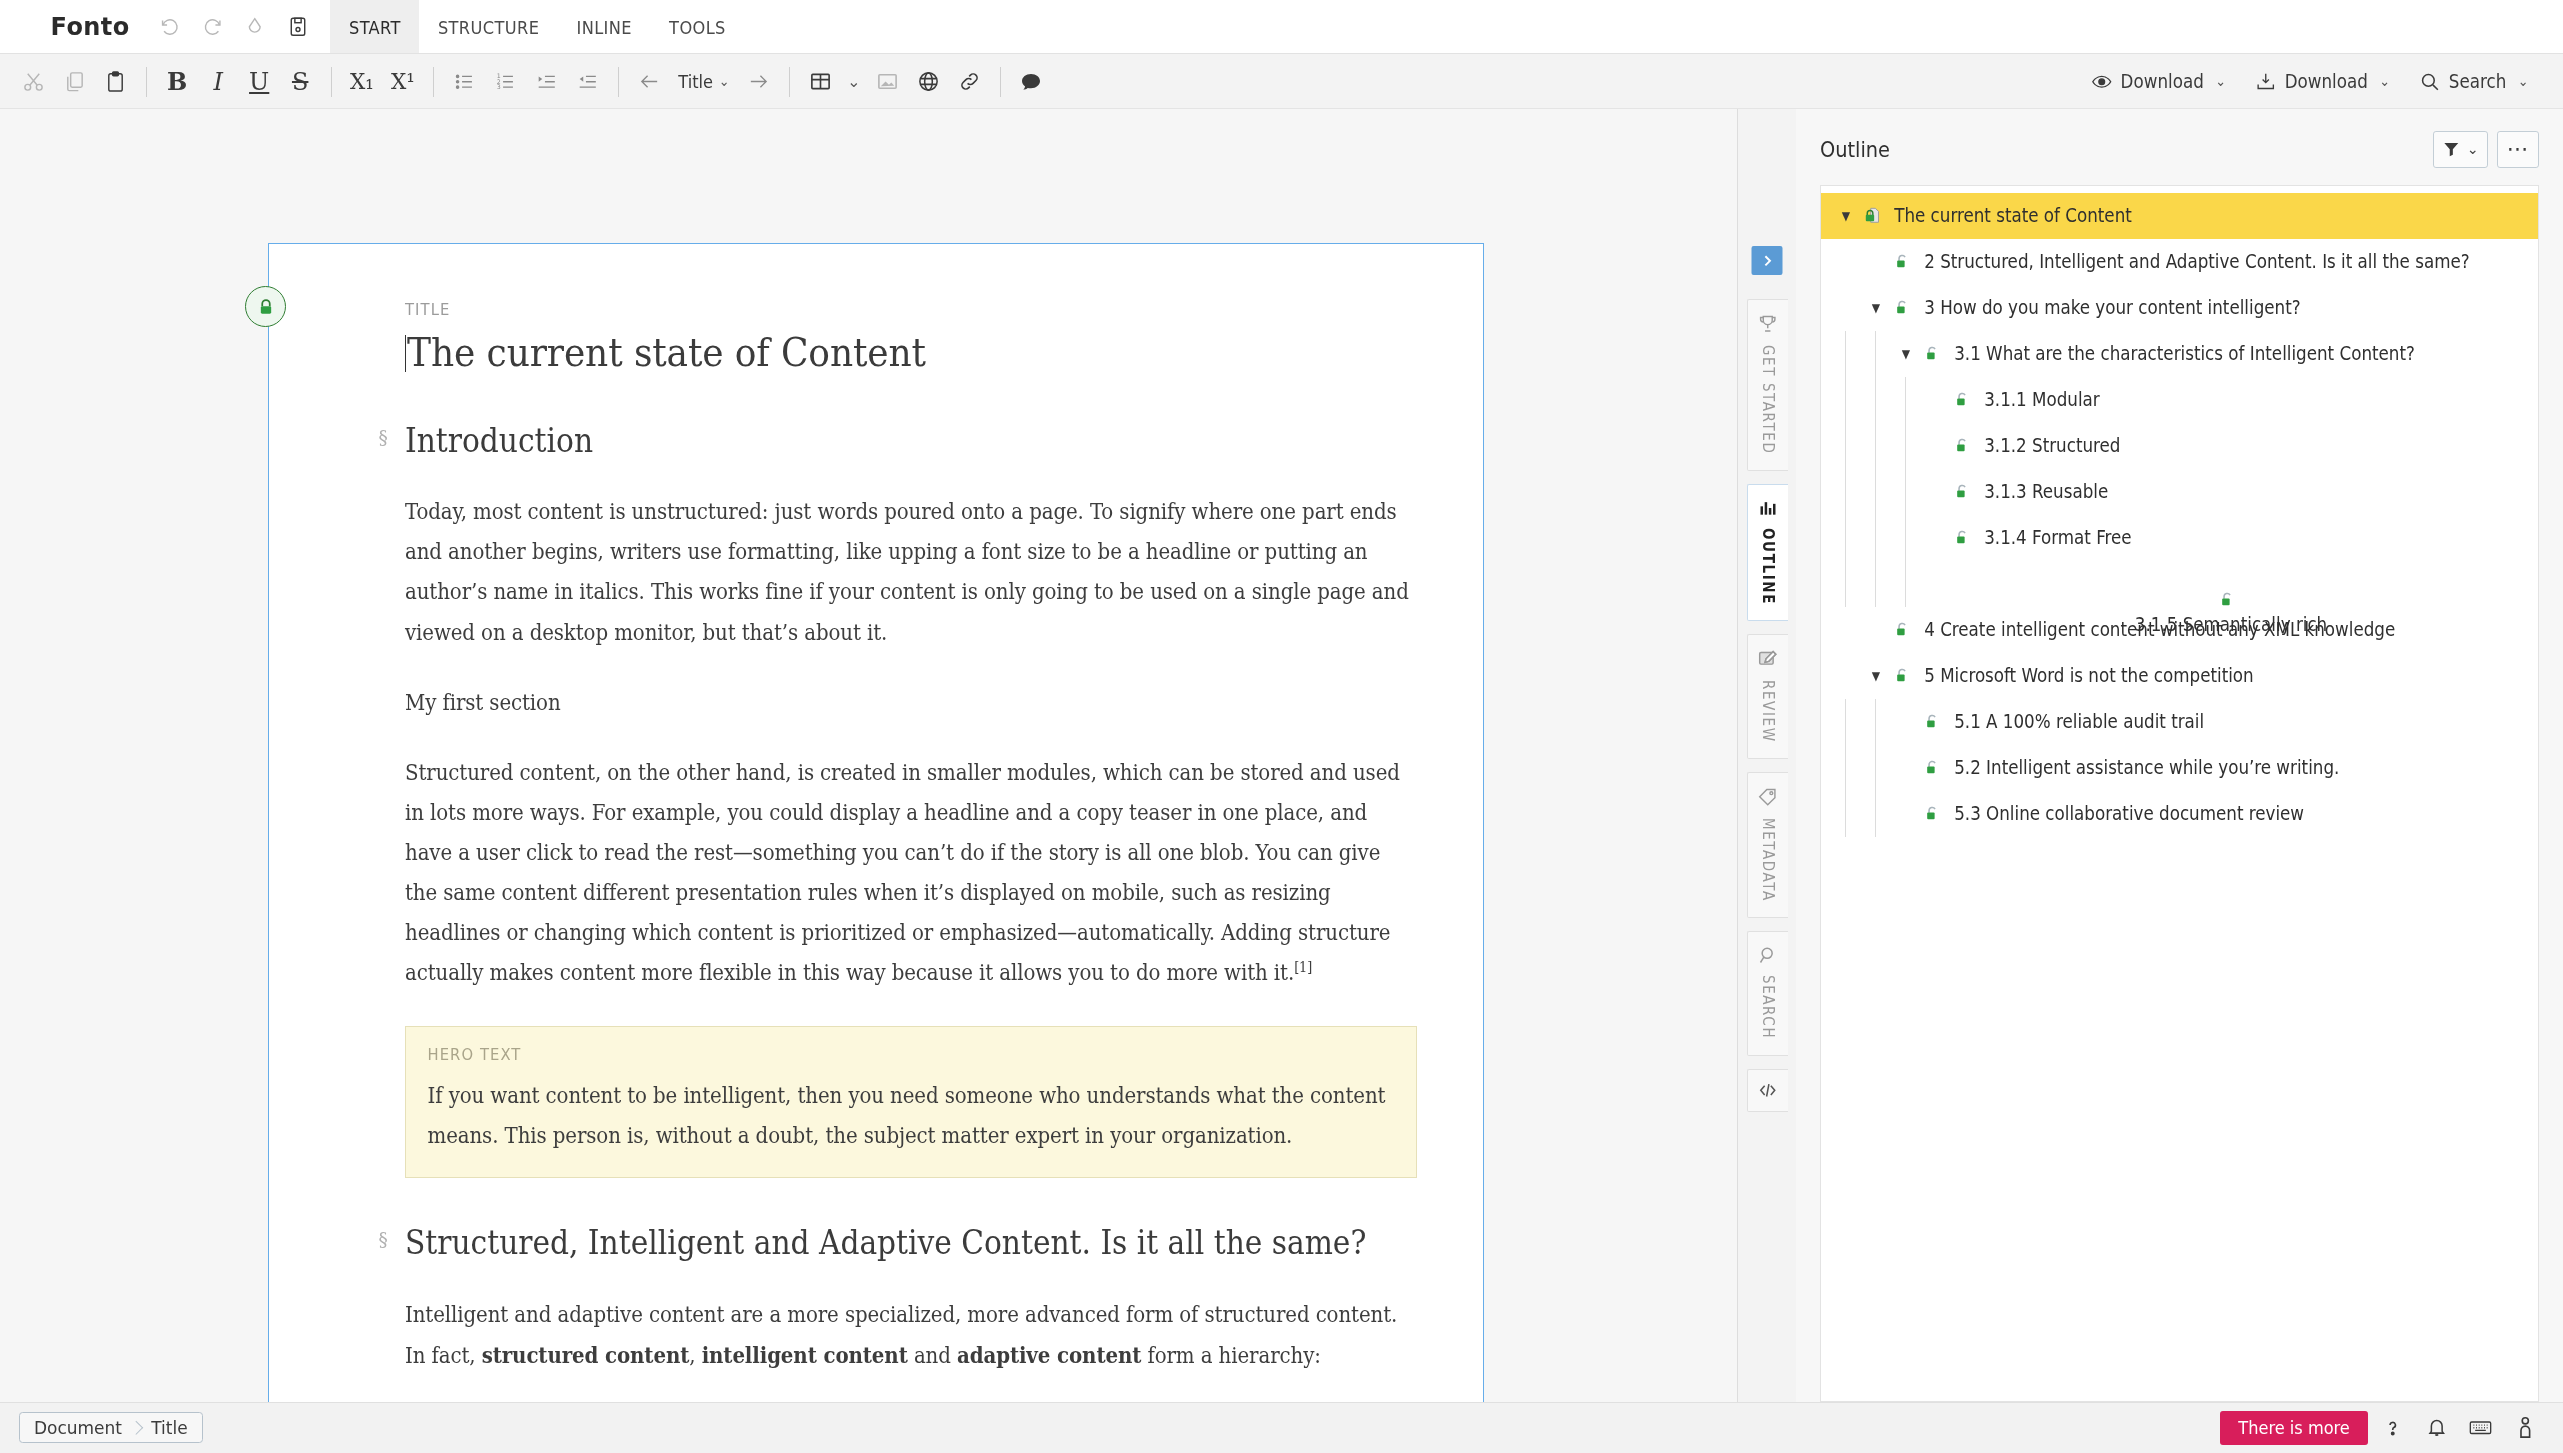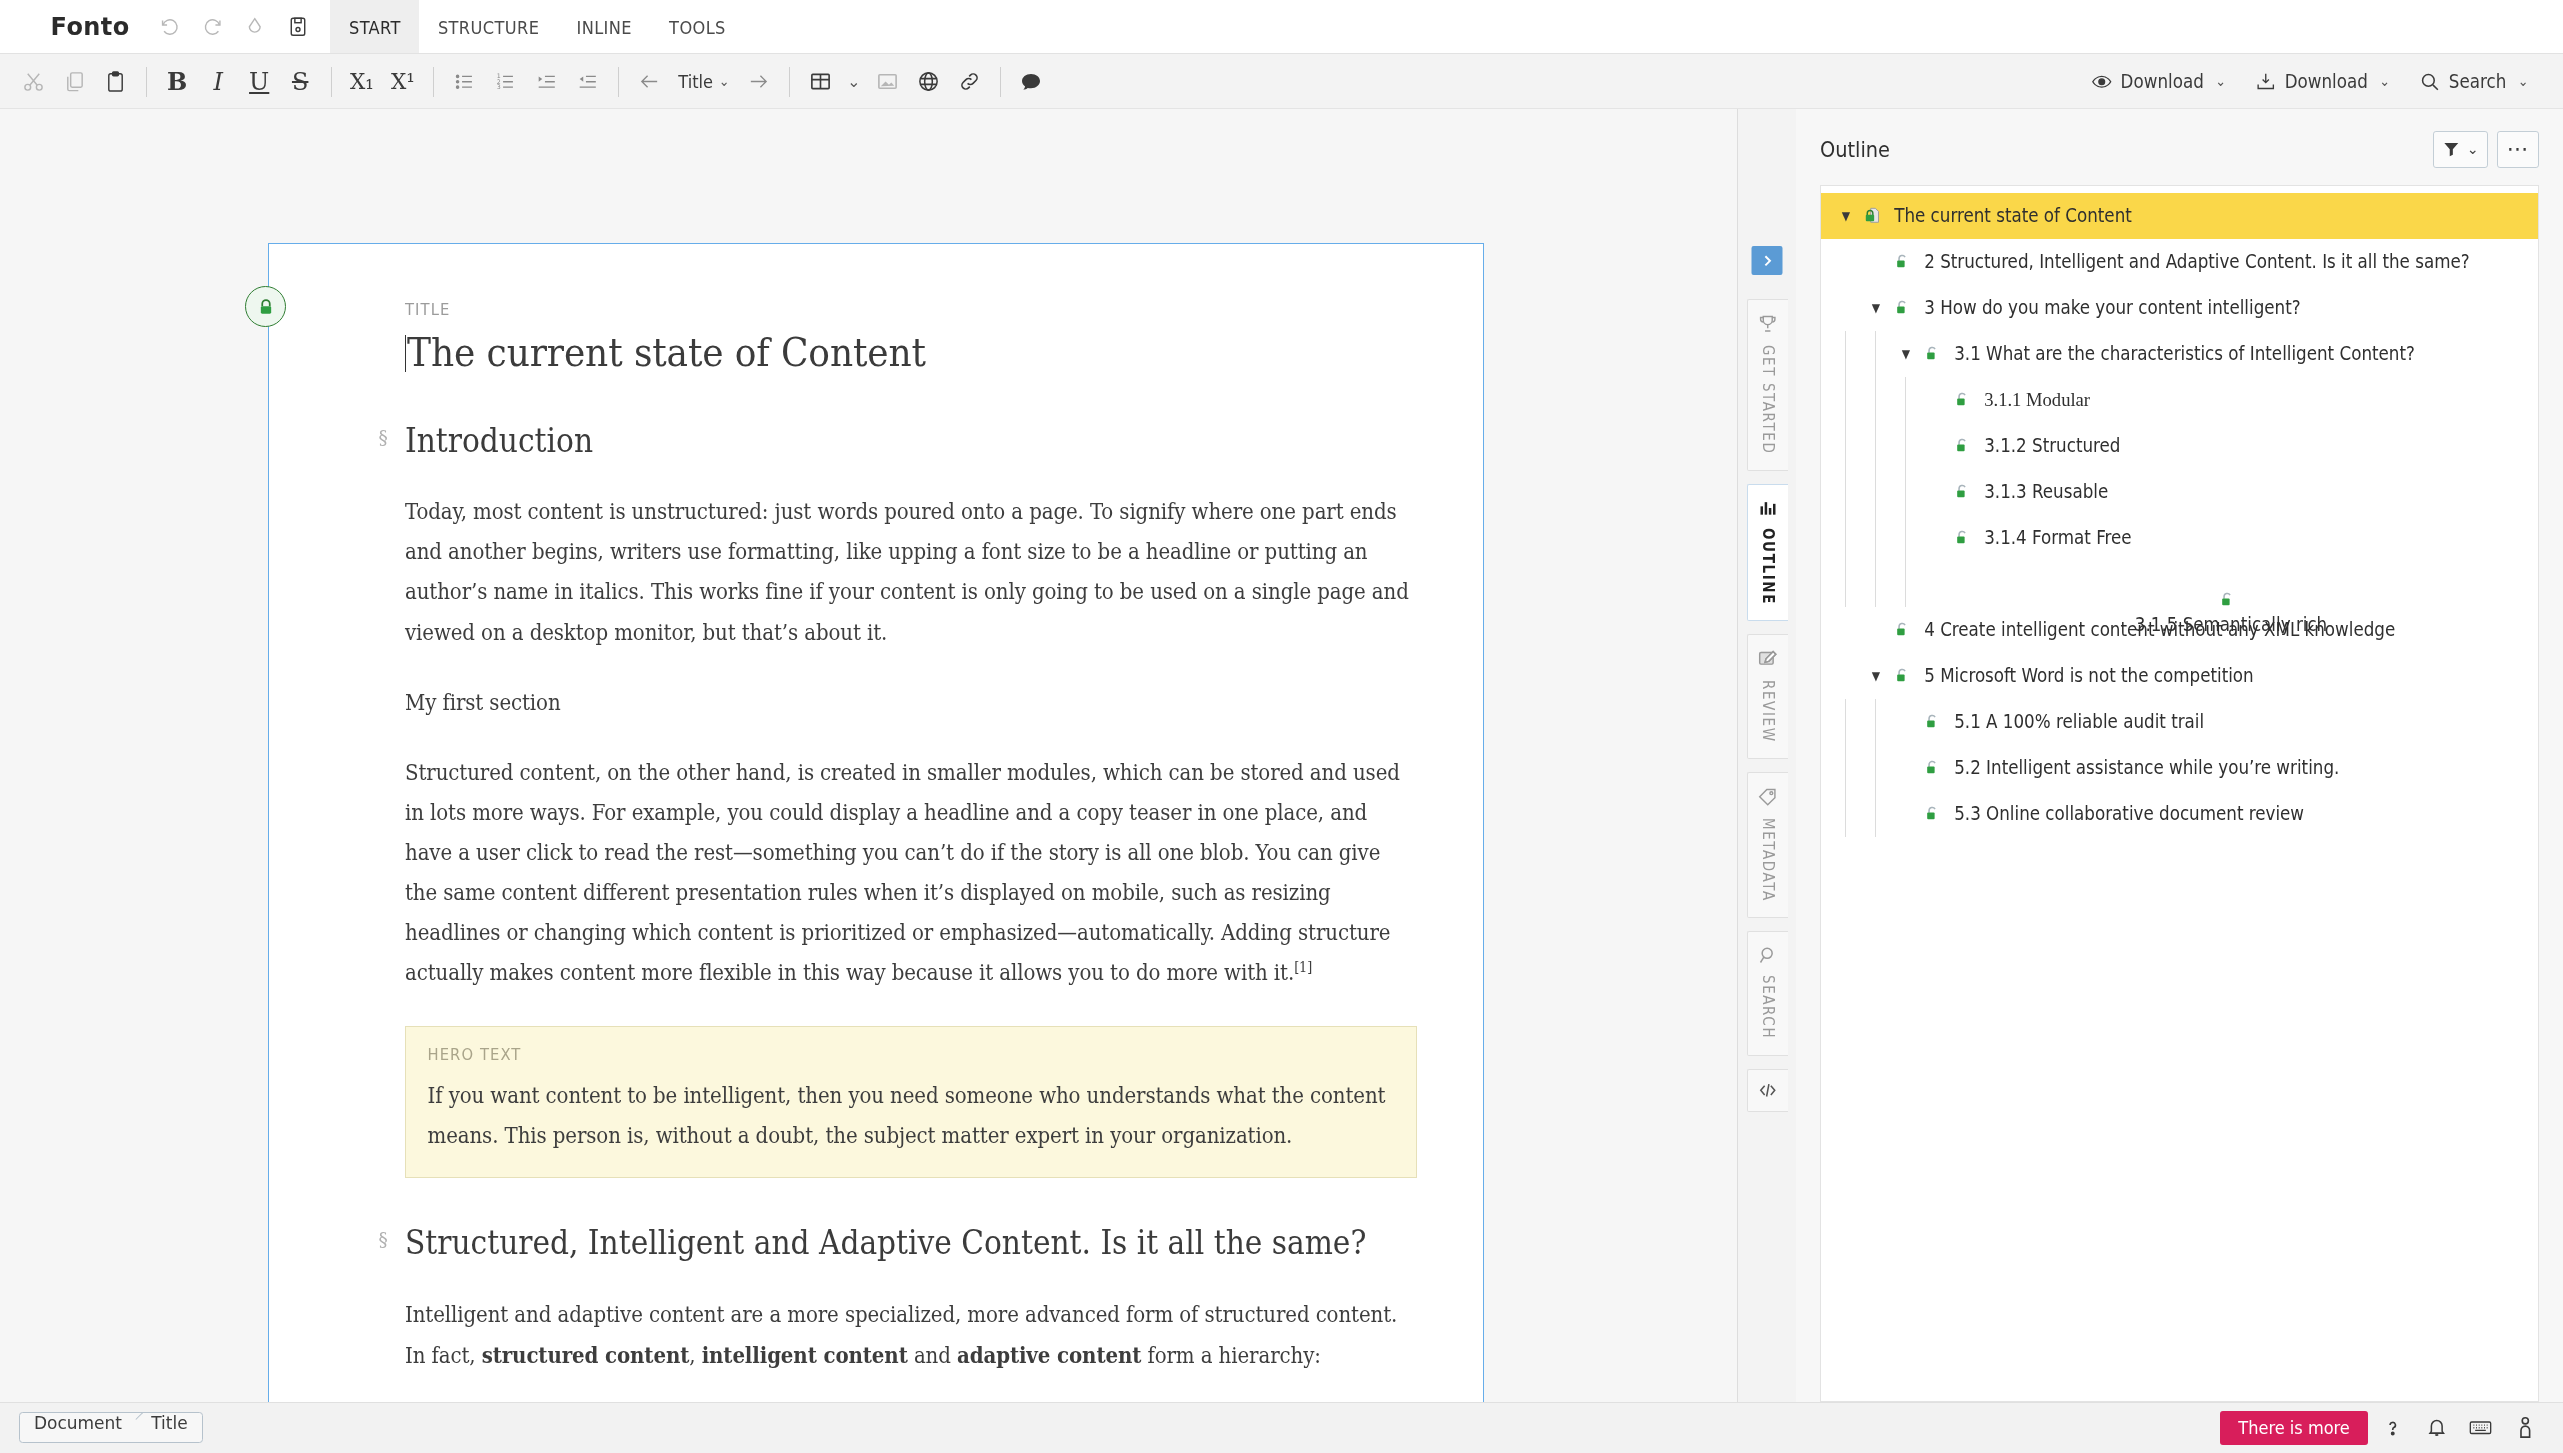--- a/index.html
+++ b/index.html
@@ -182,21 +182,21 @@
   .tlabel { padding-left: 7.2px; white-space: nowrap; }
   .guide { position: absolute; top: 0; bottom: 0; width: 0.7px; background: #dcdcdc; }
 
   
   .statusbar {
     flex: 0 0 51px; height: 51px; background: #f2f2f2; display: flex; align-items: center;
     padding: 0 18.6px; position: relative;
   }
   .statusbar:before { content:""; position:absolute; left:0; right:0; top:0; height:0.7px; background:#e0e0e0; }
   .crumb {
-    display: flex; align-items: flex-start; border: 0.7px solid #b6c2cc; border-radius: 3.6px;
+    display: flex; align-items: center; border: 0.7px solid #b6c2cc; border-radius: 3.6px;
     height: 31px; overflow: hidden; background: #f7f7f7;
   }
   .crumb-item {
     display: flex; align-items: center; padding: 0 14.3px; font-size: 17px; color: #3c3c3c;
     font-family: "DejaVu Sans", "Liberation Sans", sans-serif; position: relative;
   }
   .crumb-sep { width: 0.7px; background: #b6c2cc; position: relative; }
   .crumb-sep:after {
     content:""; position:absolute; left:-5px; top:50%; width:9.3px; height:9.3px;
     border-top:0.7px solid #b6c2cc; border-right:0.7px solid #b6c2cc;
@@ -567,21 +567,21 @@
             <span class="guide" style="left: 54px;"></span>
             <span class="twist">▼</span>
             <span class="licon">
               <svg width="18.6" height="18.6" viewBox="0 0 24 24" fill="none">
                 <path d="M7.8 11.2V8.6a4.2 4.2 0 0 1 7.8-2.1" stroke="#a8b4bb" stroke-width="2"></path>
                 <rect x="5.4" y="11" width="9.6" height="8.6" rx="1.3" fill="#2f9e41"></rect>
               </svg>
             </span>
             <span class="tlabel">3.1 What are the characteristics of Intelligent Content?</span>
           </div>
-          <div class="trow" style="padding-left: 103px; font-family: Liberation Serif, serif;">
+          <div class="trow" style="padding-left: 103px;">
             <span class="guide" style="left: 24px;"></span>
             <span class="guide" style="left: 54px;"></span>
             <span class="guide" style="left: 84px;"></span>
             <span class="twist empty">▼</span>
             <span class="licon">
               <svg width="18.6" height="18.6" viewBox="0 0 24 24" fill="none">
                 <path d="M7.8 11.2V8.6a4.2 4.2 0 0 1 7.8-2.1" stroke="#a8b4bb" stroke-width="2"></path>
                 <rect x="5.4" y="11" width="9.6" height="8.6" rx="1.3" fill="#2f9e41"></rect>
               </svg>
             </span>

